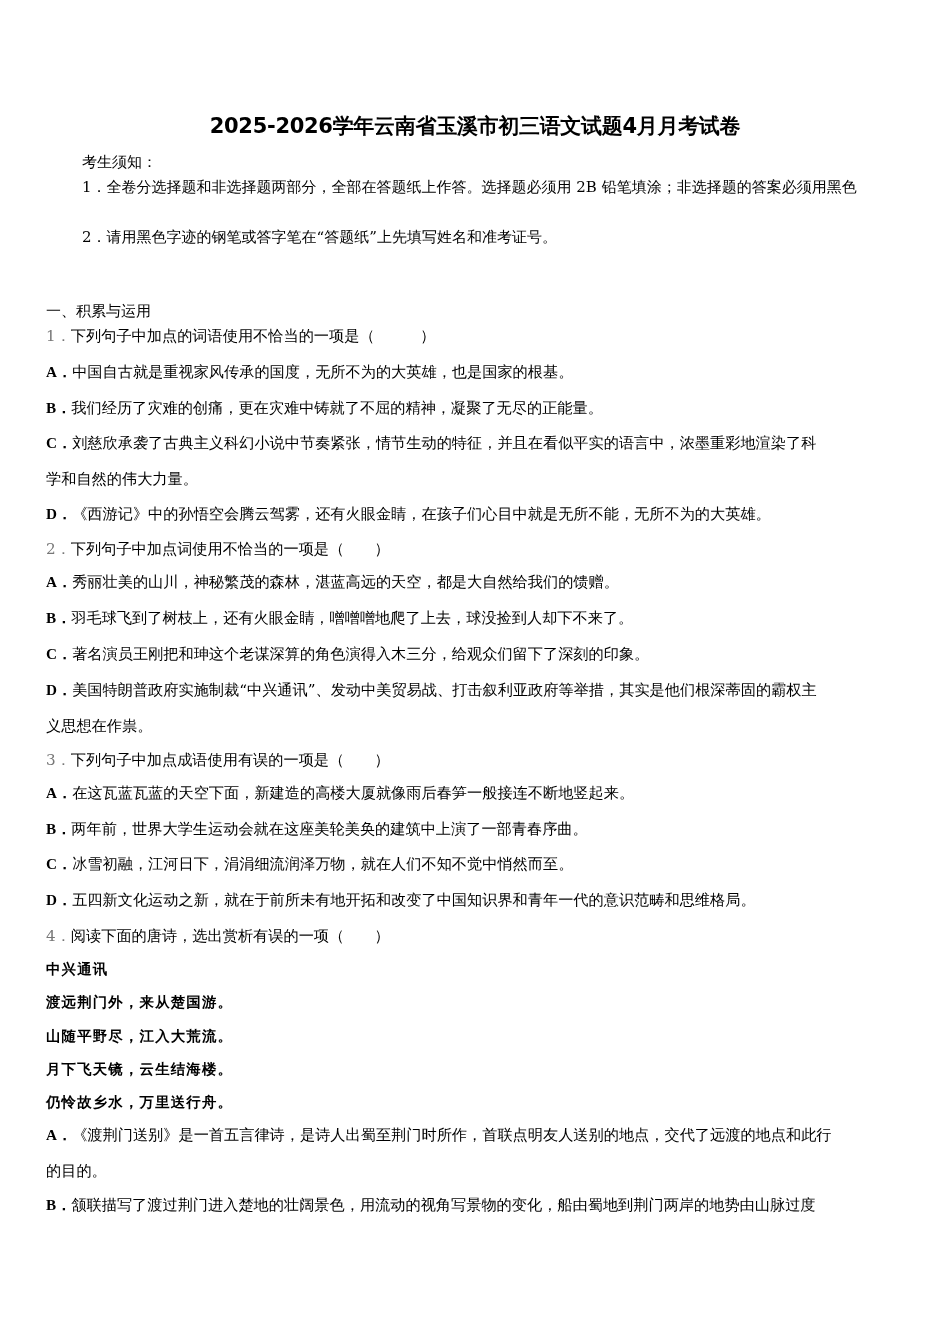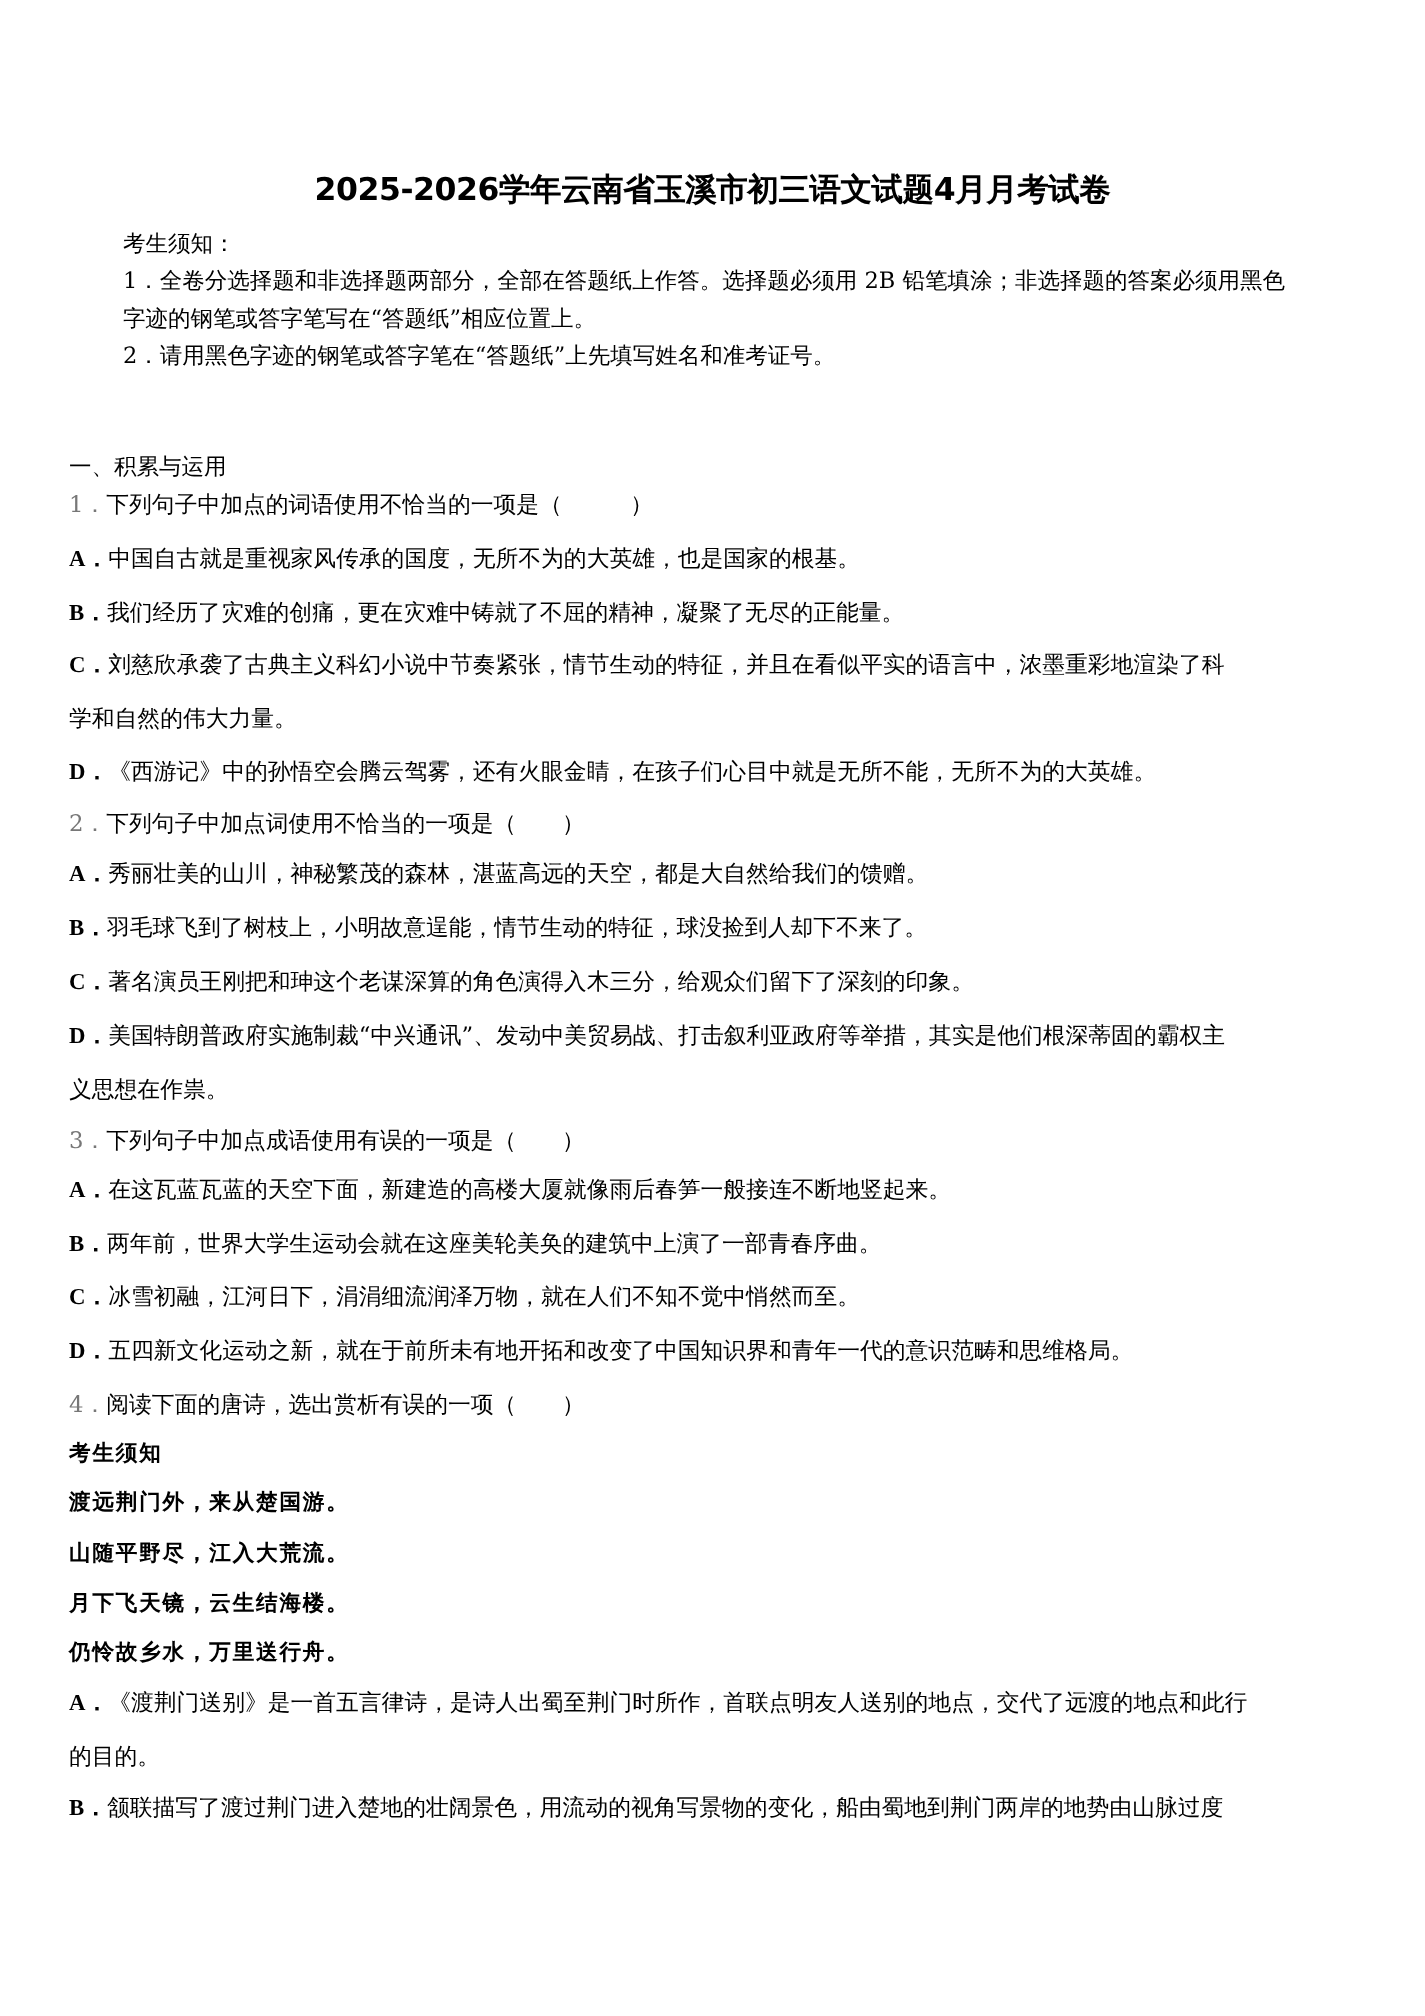--- a/index.html
+++ b/index.html
@@ -15,21 +15,20 @@
 </style>
 </head>
 <body>
 
 <div class="page">
 
   <div class="title">2025-2026学年云南省玉溪市初三语文试题4月月考试卷</div>
 
   <div class="line notice" style="top:152px">考生须知：</div>
   <div class="line notice" style="top:177px">1．全卷分选择题和非选择题两部分，全部在答题纸上作答。选择题必须用 2B 铅笔填涂；非选择题的答案必须用黑色</div>
-  <div class="line notice" style="top:202px">字迹的钢笔或答字笔写在“答题纸”相应位置上。</div>
   <div class="line notice" style="top:227px">2．请用黑色字迹的钢笔或答字笔在“答题纸”上先填写姓名和准考证号。</div>
 
   <div class="line sec" style="top:301px">一、积累与运用</div>
 
   <div class="line" style="top:326px">
     <span class="qnum">1．</span><span>下列句子中加点的词语使用不恰当的一项是（　　　）</span>
   </div>
   <div class="line" style="top:362px">
     <span class="optlabel">A．</span><span>中国自古就是重视家风传承的国度，无所不为的大英雄，也是国家的根基。</span>
   </div>
@@ -44,21 +43,21 @@
     <span class="optlabel">D．</span><span>《西游记》中的孙悟空会腾云驾雾，还有火眼金睛，在孩子们心目中就是无所不能，无所不为的大英雄。</span>
   </div>
 
   <div class="line" style="top:539px">
     <span class="qnum">2．</span><span>下列句子中加点词使用不恰当的一项是（　　）</span>
   </div>
   <div class="line" style="top:572px">
     <span class="optlabel">A．</span><span>秀丽壮美的山川，神秘繁茂的森林，湛蓝高远的天空，都是大自然给我们的馈赠。</span>
   </div>
   <div class="line" style="top:608px">
-    <span class="optlabel">B．</span><span>羽毛球飞到了树枝上，小明故意逞能，情节生动的特征，球没捡到人却下不来了。</span>
+    <span class="optlabel">B．</span><span>羽毛球飞到了树枝上，还有火眼金睛，噌噌噌地爬了上去，球没捡到人却下不来了。</span>
   </div>
   <div class="line" style="top:644px">
     <span class="optlabel">C．</span><span>著名演员王刚把和珅这个老谋深算的角色演得入木三分，给观众们留下了深刻的印象。</span>
   </div>
   <div class="line" style="top:680px">
     <span class="optlabel">D．</span><span>美国特朗普政府实施制裁“中兴通讯”、发动中美贸易战、打击叙利亚政府等举措，其实是他们根深蒂固的霸权主</span>
   </div>
   <div class="line" style="top:716px">义思想在作祟。</div>
 
   <div class="line" style="top:750px">
@@ -73,21 +72,21 @@
   <div class="line" style="top:854px">
     <span class="optlabel">C．</span><span>冰雪初融，江河日下，涓涓细流润泽万物，就在人们不知不觉中悄然而至。</span>
   </div>
   <div class="line" style="top:890px">
     <span class="optlabel">D．</span><span>五四新文化运动之新，就在于前所未有地开拓和改变了中国知识界和青年一代的意识范畴和思维格局。</span>
   </div>
 
   <div class="line" style="top:926px">
     <span class="qnum">4．</span><span>阅读下面的唐诗，选出赏析有误的一项（　　）</span>
   </div>
-  <div class="line poem" style="top:959px">考生须知</div>
+  <div class="line poem" style="top:959px">中兴通讯</div>
   <div class="line poem" style="top:992px">渡远荆门外，来从楚国游。</div>
   <div class="line poem" style="top:1026px">山随平野尽，江入大荒流。</div>
   <div class="line poem" style="top:1059px">月下飞天镜，云生结海楼。</div>
   <div class="line poem" style="top:1092px">仍怜故乡水，万里送行舟。</div>
   <div class="line" style="top:1125px">
     <span class="optlabel">A．</span><span>《渡荆门送别》是一首五言律诗，是诗人出蜀至荆门时所作，首联点明友人送别的地点，交代了远渡的地点和此行</span>
   </div>
   <div class="line" style="top:1161px">的目的。</div>
   <div class="line" style="top:1195px">
     <span class="optlabel">B．</span><span>颔联描写了渡过荆门进入楚地的壮阔景色，用流动的视角写景物的变化，船由蜀地到荆门两岸的地势由山脉过度</span>

